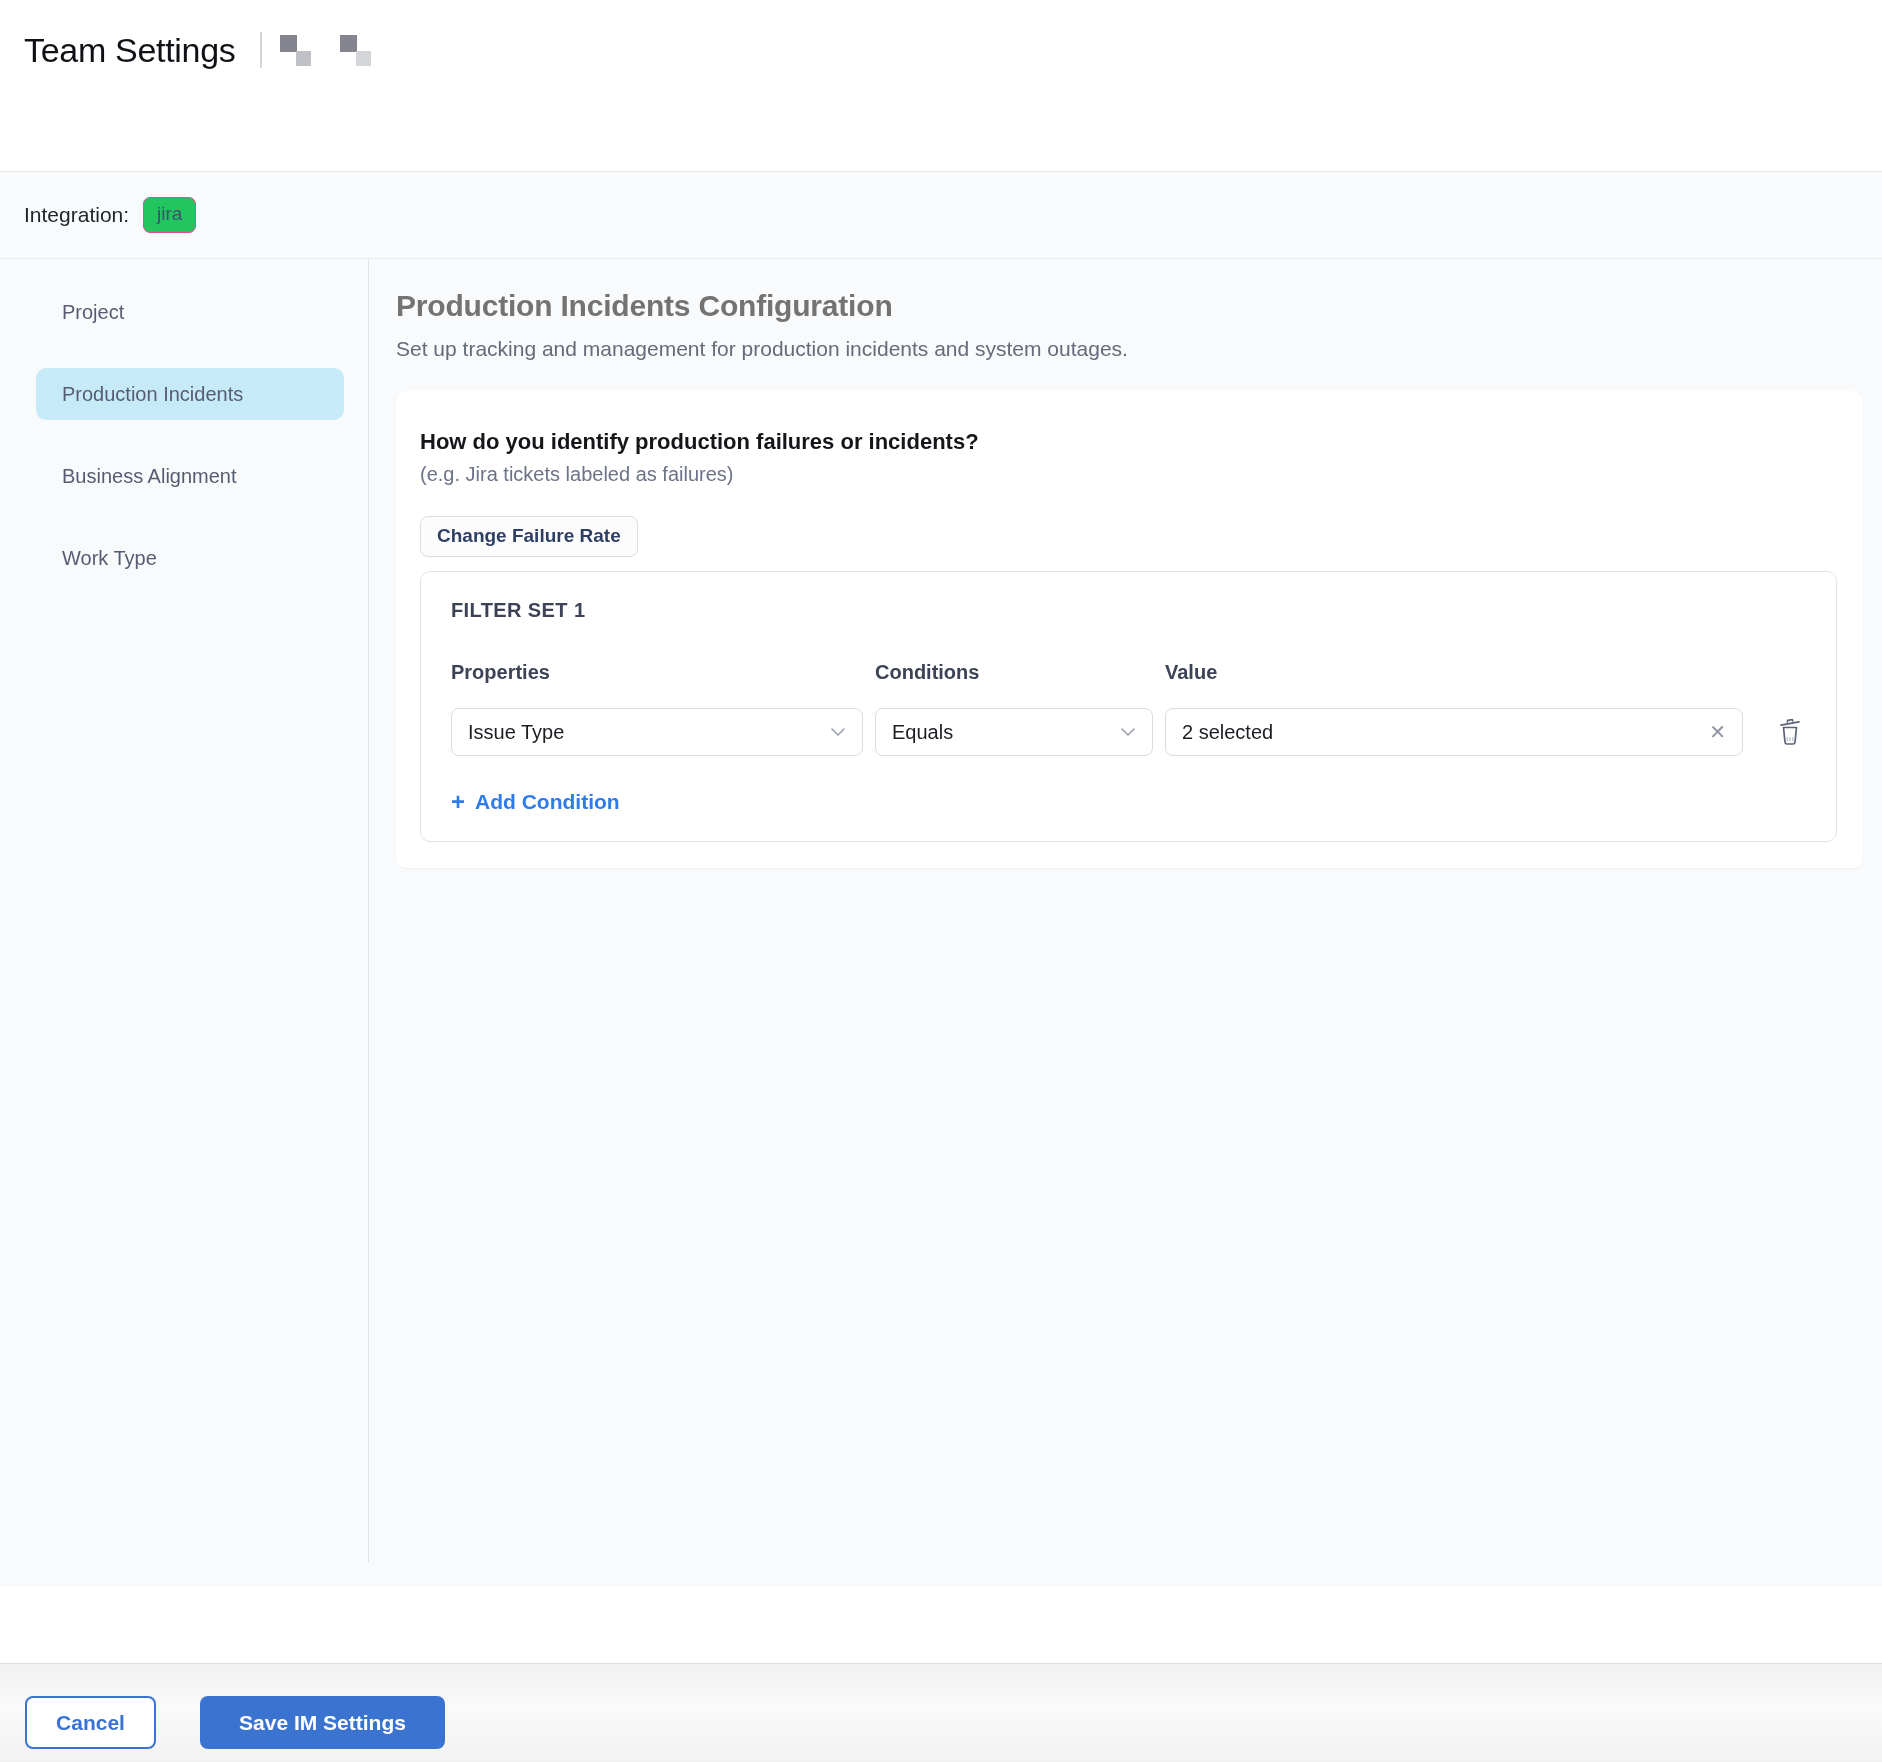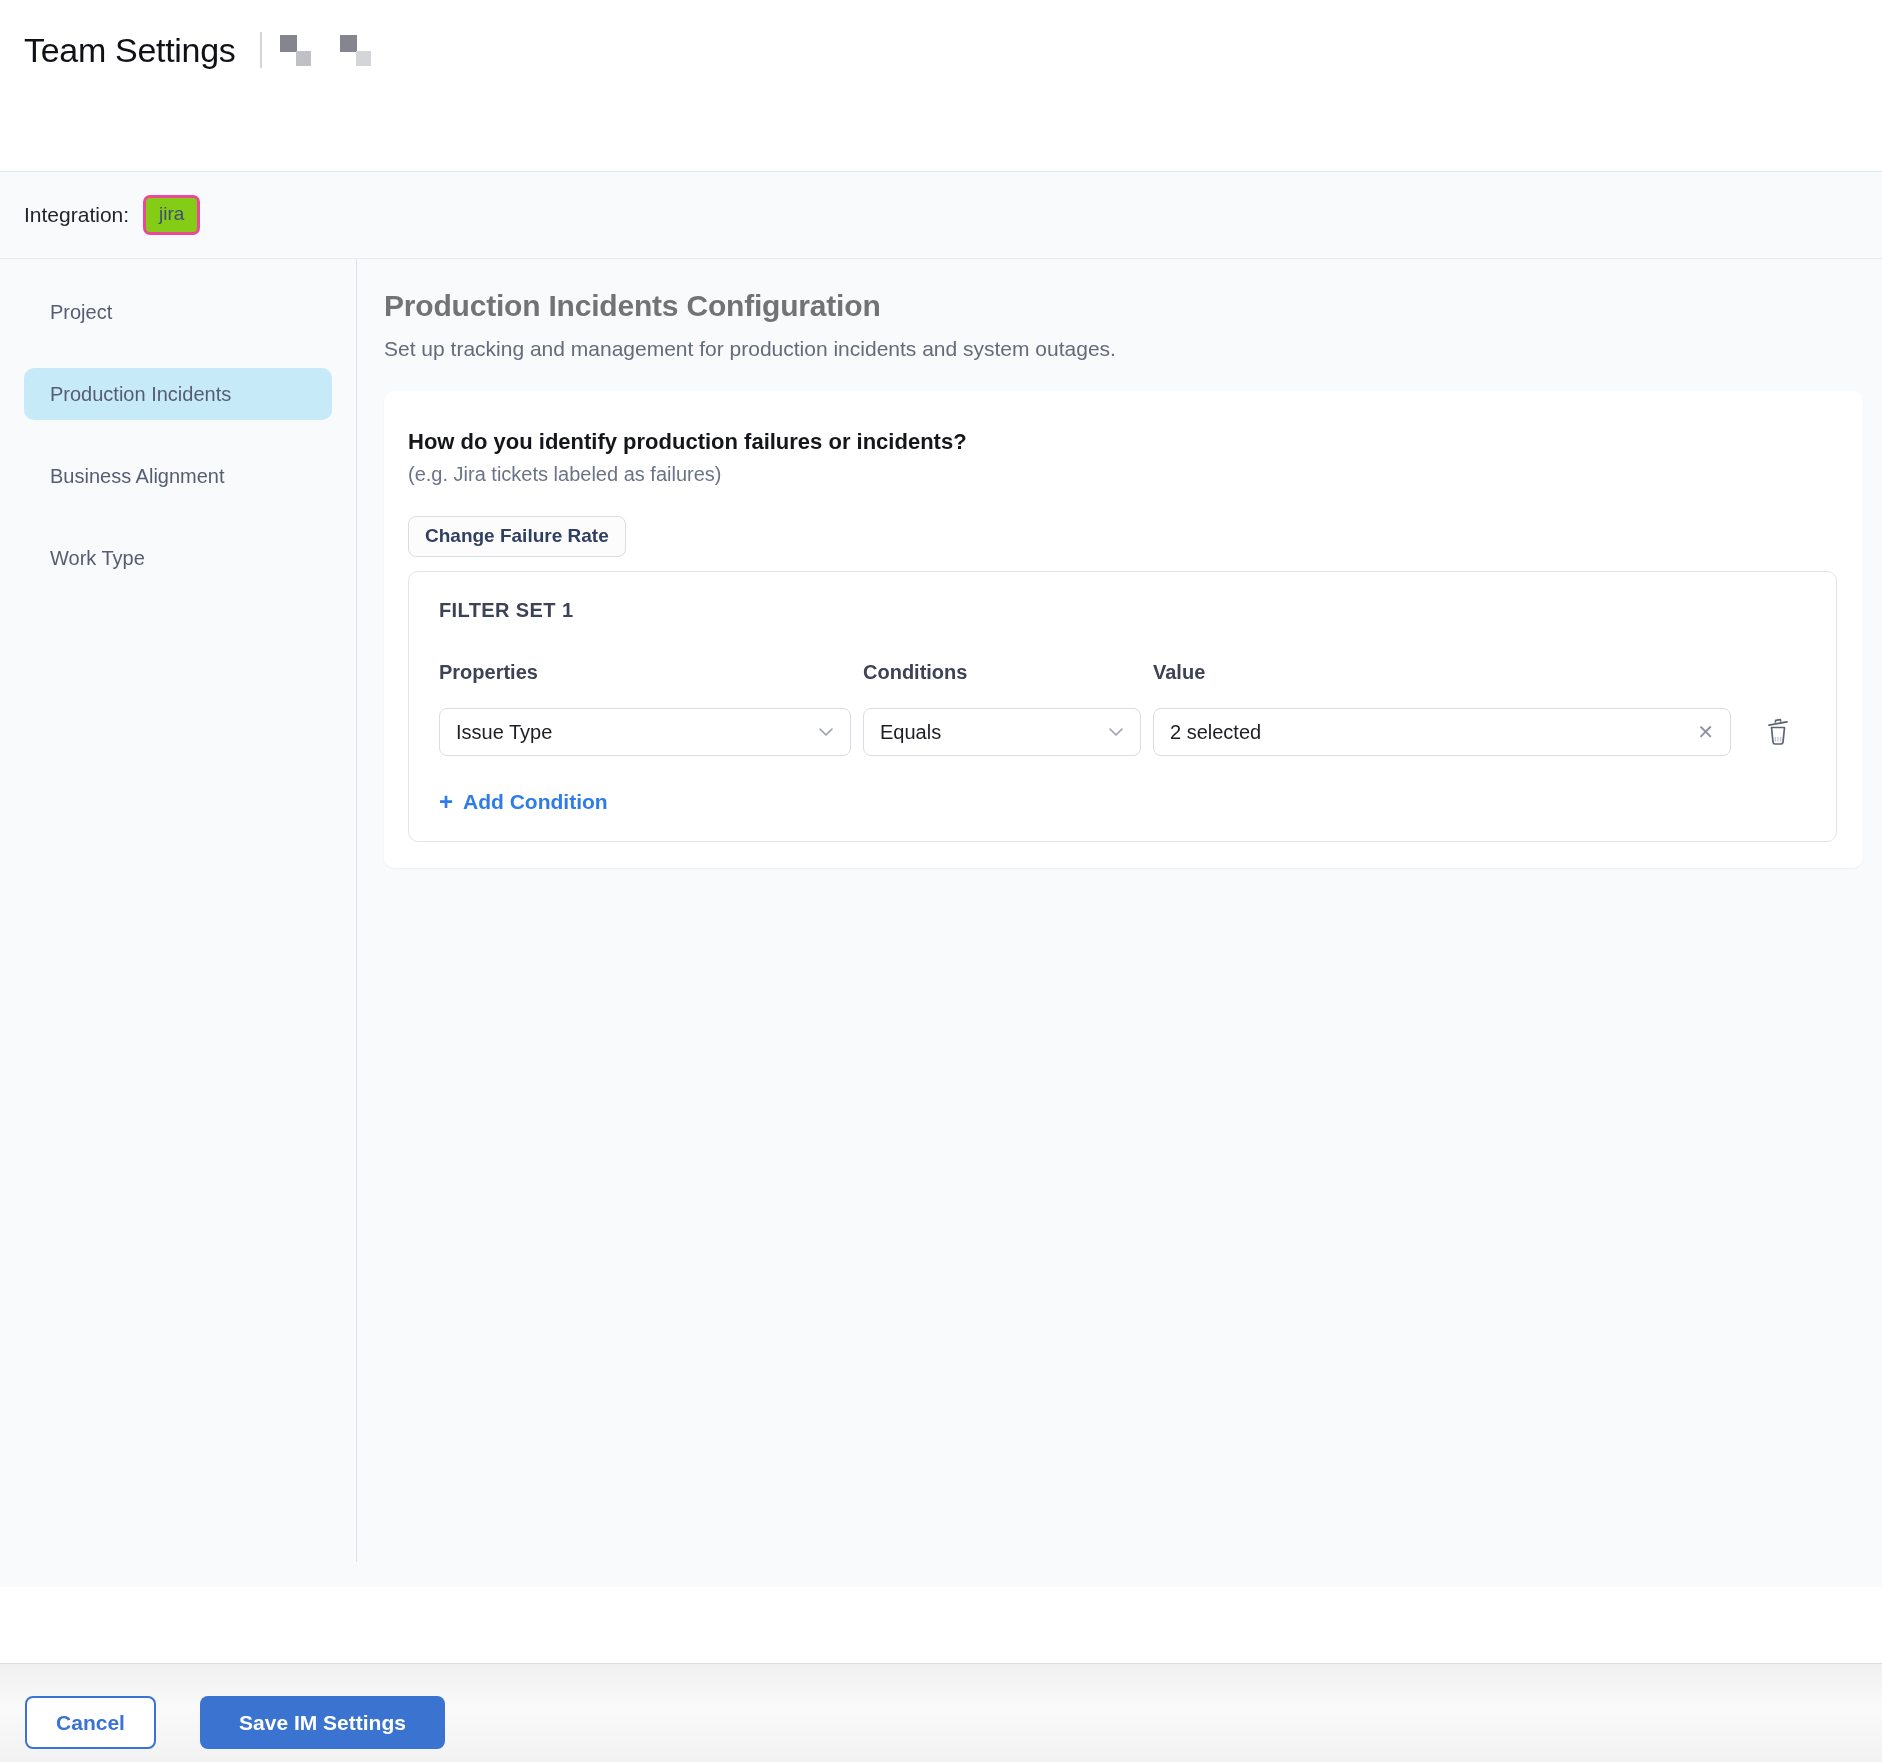--- a/index.html
+++ b/index.html
@@ -22,24 +22,24 @@
   .ph-icon.second .sq-light { background: #d3d5d9; }
 
   .tabs { display: flex; align-items: flex-end; gap: 10px; padding-left: 24px; height: 93px; }
   .tab { position: relative; padding: 0 14px 26px 14px; font-size: 20px; font-weight: 700; color: #1c1e24; cursor: pointer; white-space: nowrap; }
   .tab.active::after { content: ""; position: absolute; left: 0; right: 0; bottom: -1px; height: 5px; background: #346fd6; border-radius: 4px 4px 0 0; }
   .tab.disabled { color: #b8bec8; }
 
   
   .integration-bar { height: 87px; background: #f8fafc; border-bottom: 1px solid #e9ebef; display: flex; align-items: center; padding: 0 24px; }
   .integration-label { font-size: 21px; color: #23252b; }
-  .integration-chip { margin-left: 14px; border: 3px solid #ec4899; background: #84cc16; border-radius: 7px; padding: 5px 13px 7px 13px; font-size: 19px; color: #3f4f73; }
+  .integration-chip { margin-left: 14px; border: 1px solid #ec4899; background: #22c55e; border-radius: 7px; padding: 5px 13px 7px 13px; font-size: 19px; color: #3f4f73; }
 
   
-  .workspace { display: flex; background: #f8fafc; height: 1328px; }
+  .workspace { display: flex; background: #f8fafc; height: 1328px; padding-left: 12px; }
   .sidebar { width: 357px; flex: 0 0 357px; border-right: 1px solid #dfe2e8; height: 1303px; padding: 27px 24px 0 24px; }
   .side-item { height: 52px; display: flex; align-items: center; padding-left: 26px; border-radius: 10px; margin-bottom: 30px; font-size: 20px; color: #565d73; cursor: pointer; }
   .side-item.selected { background: #c7eaf8; }
 
   .content { flex: 1; padding: 30px 19px 0 27px; }
   .section-title { font-size: 30px; font-weight: 800; color: #737373; letter-spacing: -0.2px; }
   .section-subtitle { margin-top: 14px; font-size: 21px; color: #646b79; }
 
   .card { margin-top: 30px; background: #ffffff; border-radius: 10px; box-shadow: 0 1px 2px rgba(16,24,40,0.05); padding: 38px 26px 26px 24px; }
   .question { font-size: 22px; font-weight: 800; color: #15161a; }

